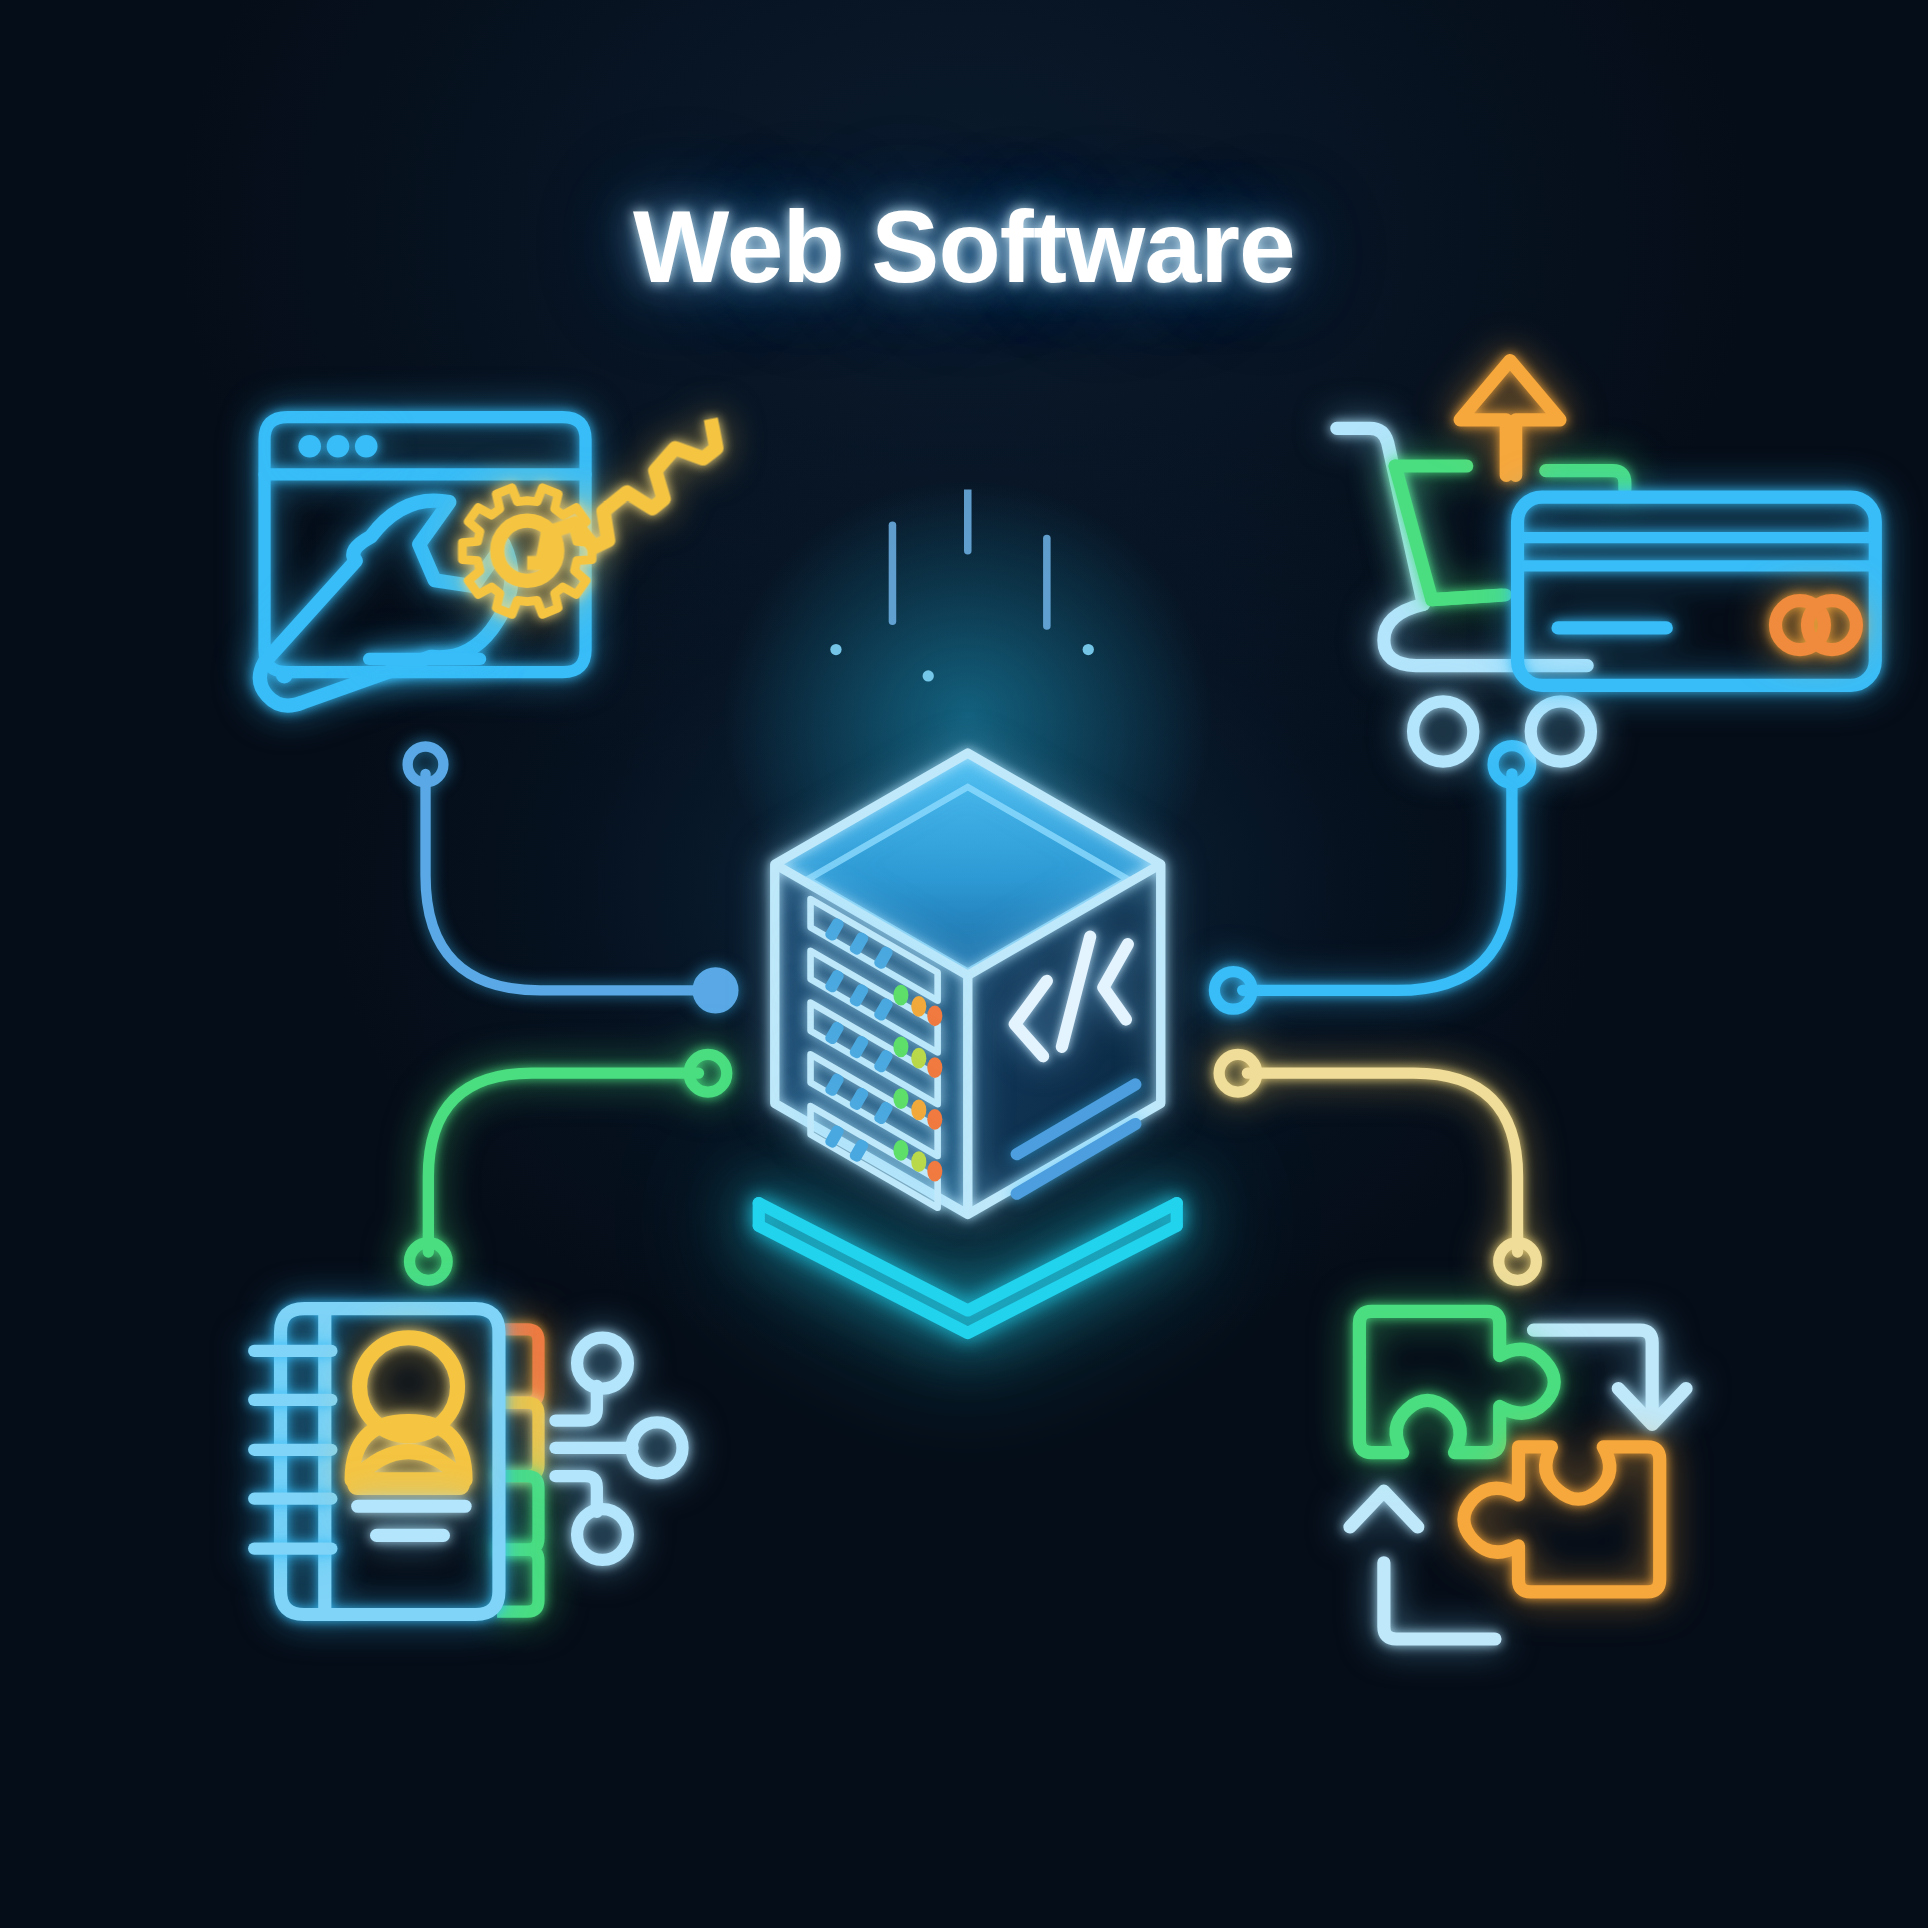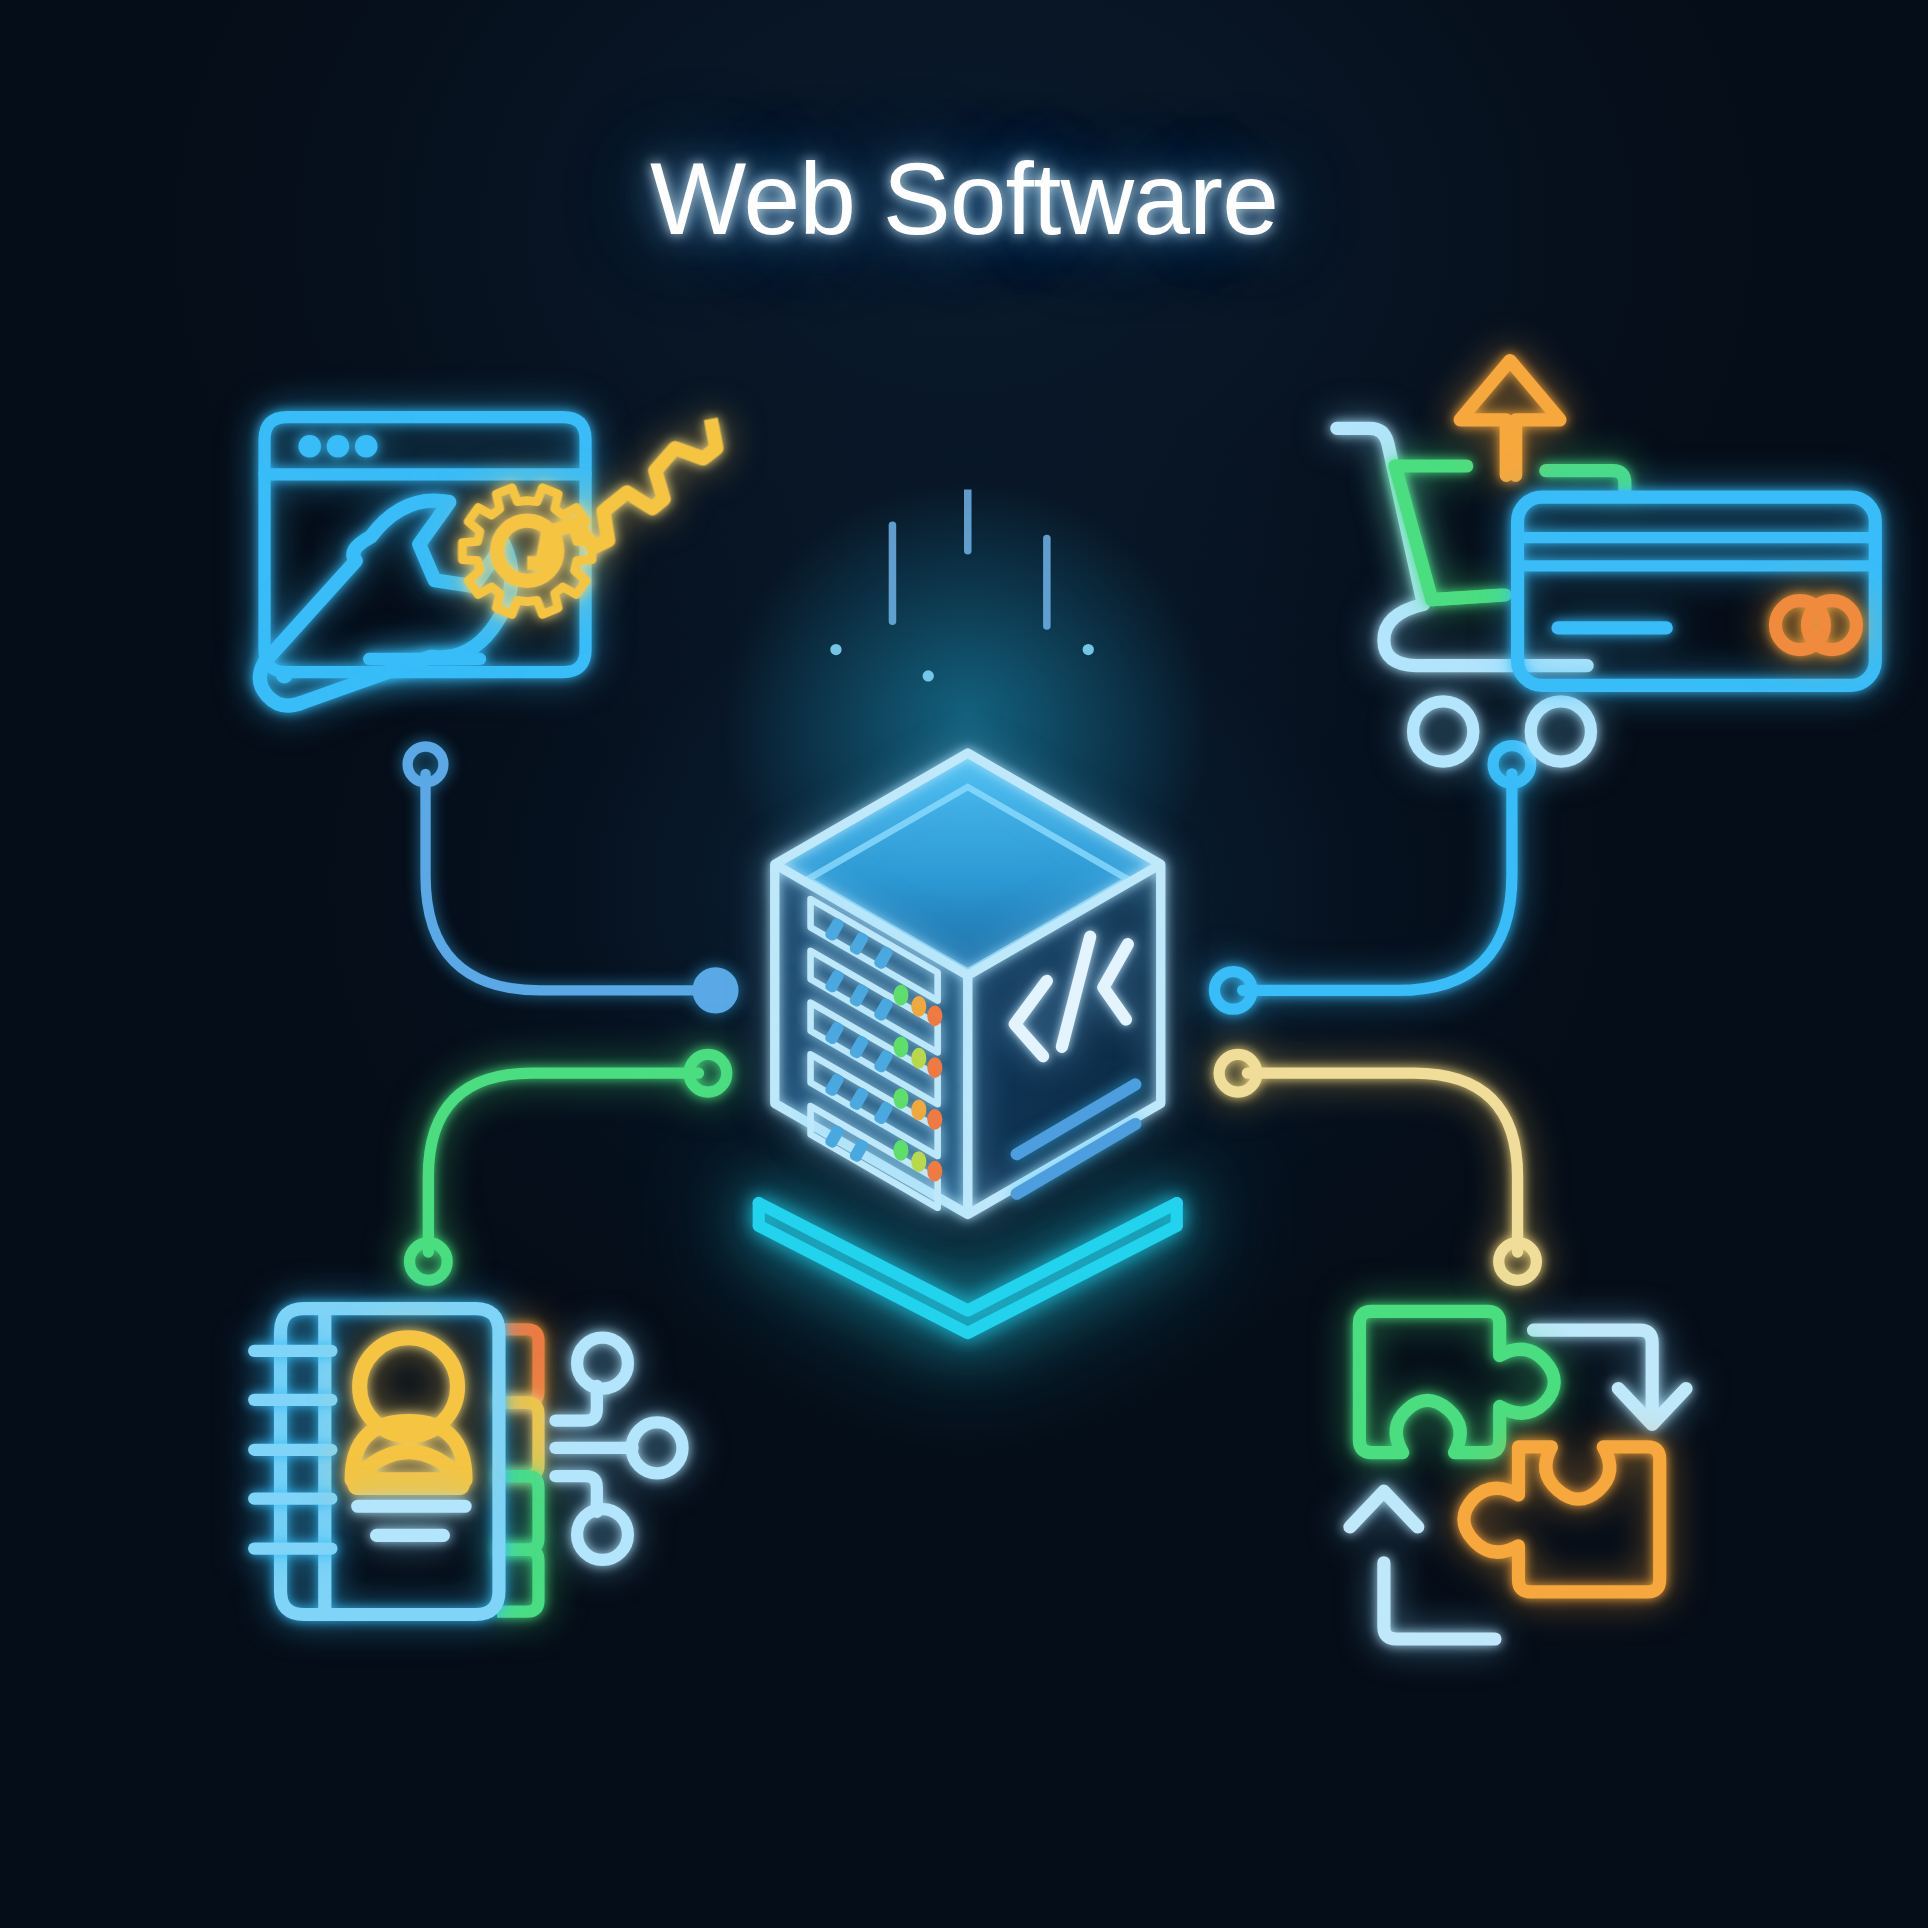--- a/index.html
+++ b/index.html
@@ -19,28 +19,29 @@
   }
 
   
   #title-wrap {
     position:absolute; left:0; top:141px; width:100%;
     text-align:center; pointer-events:none;
   }
   #page-title {
     display:inline-block;
     font-size:102px;
-    font-weight:normal;
+    font-weight:bold;
     letter-spacing:-0.9px;
     color:#ffffff;
     text-shadow:
       0 0 13px rgba(210,240,255,0.95),
       0 0 36px rgba(120,200,255,0.70),
       0 0 75px rgba(60,150,230,0.45),
       0 0 122px rgba(40,120,200,0.30);
+    margin-top: 48px;
   }
 
   
   .layer { position:absolute; left:0; top:0; width:1928px; height:1928px; }
 
   .glow-cy  { filter: drop-shadow(0 0 6px rgba(56,189,248,.95)) drop-shadow(0 0 18px rgba(56,189,248,.55)); }
   .glow-lb  { filter: drop-shadow(0 0 6px rgba(179,229,252,.95)) drop-shadow(0 0 18px rgba(125,211,252,.5)); }
   .glow-gr  { filter: drop-shadow(0 0 6px rgba(74,222,128,.95)) drop-shadow(0 0 20px rgba(74,222,128,.55)); }
   .glow-or  { filter: drop-shadow(0 0 6px rgba(247,168,60,.95)) drop-shadow(0 0 20px rgba(247,168,60,.55)); }
   .glow-ye  { filter: drop-shadow(0 0 6px rgba(250,222,130,.95)) drop-shadow(0 0 20px rgba(250,210,100,.5)); }

